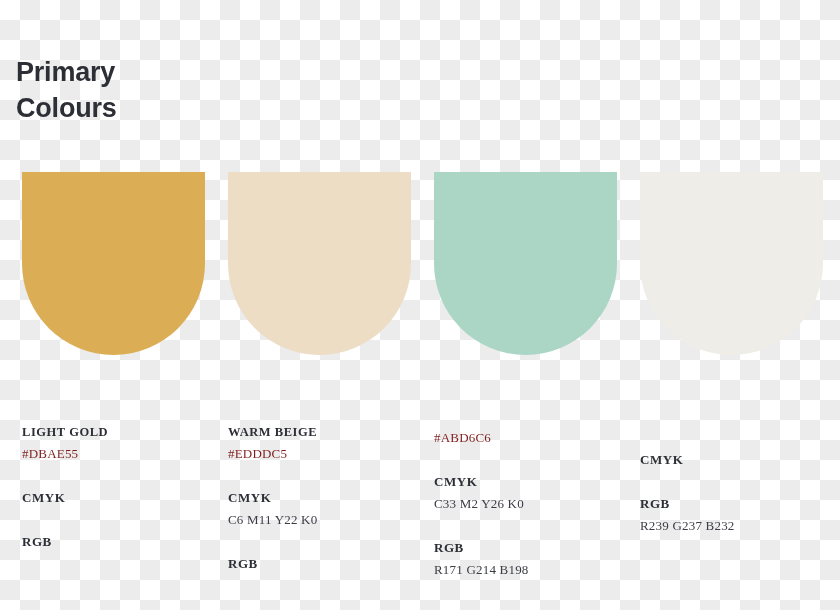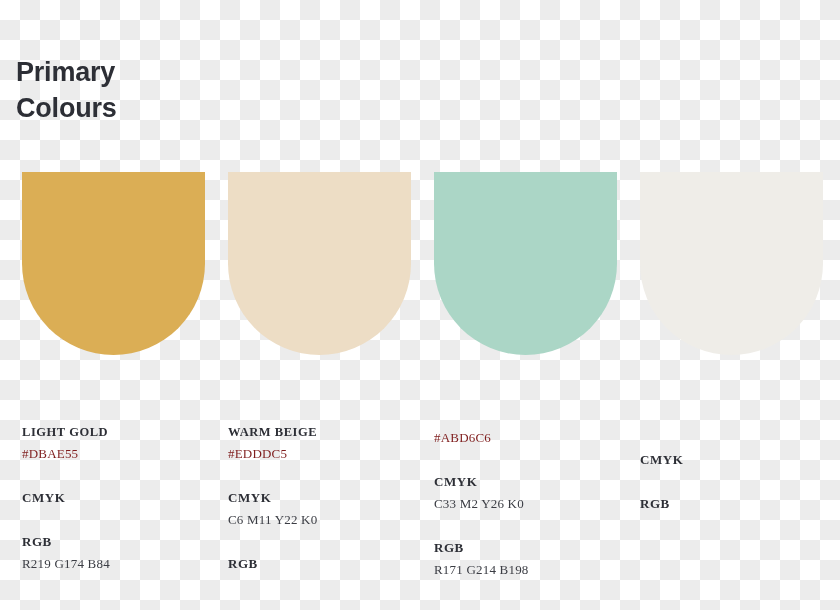--- a/index.html
+++ b/index.html
@@ -133,21 +133,20 @@
   <div class="info-row">
 
     <div class="info-col">
       <p class="col-name">LIGHT GOLD</p>
       <p class="col-hex">#DBAE55</p>
       <div class="spec-group">
         <p class="spec-label">CMYK</p>
       </div>
       <div class="spec-group">
         <p class="spec-label">RGB</p>
-        <p class="spec-value">R219 G174 B84</p>
       </div>
     </div>
 
     <div class="info-col">
       <p class="col-name">WARM BEIGE</p>
       <p class="col-hex">#EDDDC5</p>
       <div class="spec-group">
         <p class="spec-label">CMYK</p>
         <p class="spec-value">C6 M11 Y22 K0</p>
       </div>
@@ -167,17 +166,18 @@
         <p class="spec-value">R171 G214 B198</p>
       </div>
     </div>
 
     <div class="info-col">
       <div class="spec-group">
         <p class="spec-label">CMYK</p>
       </div>
       <div class="spec-group">
         <p class="spec-label">RGB</p>
+        <p class="spec-value">R239 G237 B232</p>
       </div>
     </div>
 
   </div>
 </div>
 
 </body></html>

